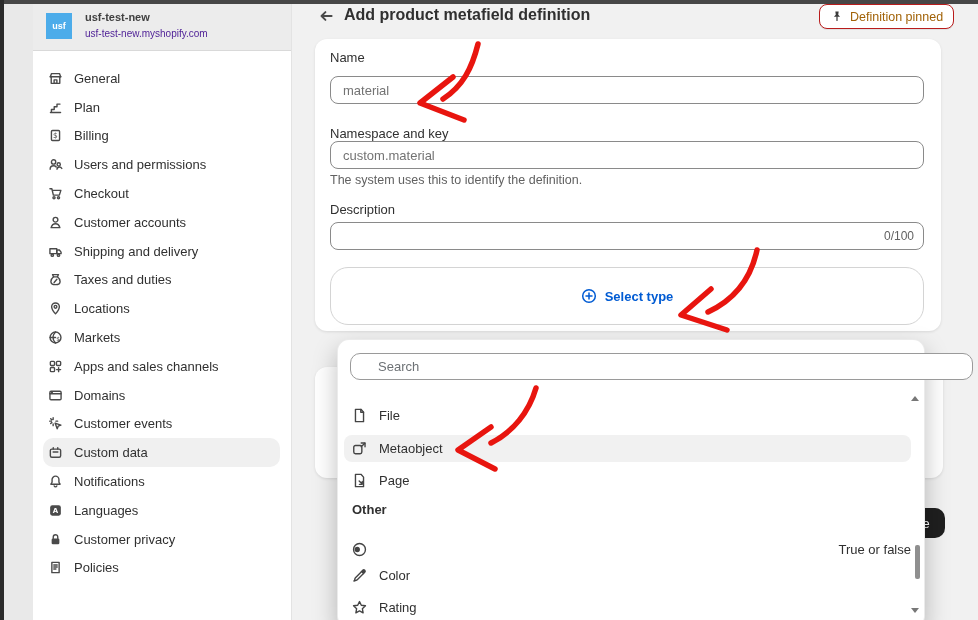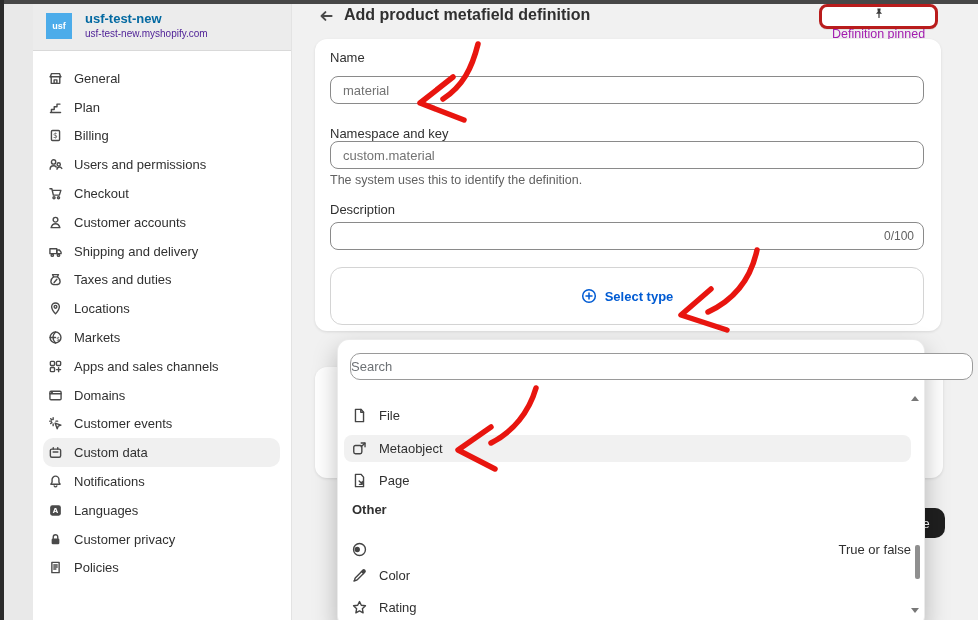--- a/index.html
+++ b/index.html
@@ -16,48 +16,48 @@
 
   
   .topbar{position:absolute;left:0;top:0;width:978px;height:4px;background:#474747;}
   .left-edge{position:absolute;left:0;top:0;width:4px;height:620px;background:#2b2b2b;}
   .gutter{position:absolute;left:4px;top:4px;width:29px;height:616px;background:#e9e9e9;}
 
   
   .sidebar{position:absolute;left:33px;top:4px;width:259px;height:616px;background:#fff;border-right:1px solid #e3e3e3;}
   .store-header{position:absolute;left:0;top:0;width:100%;height:47px;background:#ececec;border-bottom:1px solid #d9d9d9;}
   .avatar{position:absolute;left:13px;top:9px;width:26px;height:26px;border-radius:0;background:var(--avatar-blue);color:#fff;font-size:9px;font-weight:bold;display:flex;align-items:center;justify-content:center;}
-  .store-name{position:absolute;left:52px;top:7px;font-size:13px;font-weight:bold;color:#0369a1;}
+  .store-name{position:absolute;left:52px;top:7px;font-size:11px;font-weight:bold;color:#404040;}
   .store-domain{position:absolute;left:52px;top:24px;font-size:10px;color:#4c1d95;}
   .nav{position:absolute;left:0;top:60px;right:1px;}
   .nav-item{position:relative;height:28.8px;display:flex;align-items:center;gap:11px;padding-left:15px;font-size:13px;color:#303030;cursor:default;}
   .nav-item.active{background:var(--active-bg);border-radius:10px;margin:0 10px;padding-left:5px;}
   .nav-icon{width:15px;height:15px;display:inline-flex;align-items:center;justify-content:center;flex:0 0 15px;}
 
   
   .back-btn{position:absolute;left:316px;top:6px;width:20px;height:20px;display:flex;align-items:center;justify-content:center;}
   .page-title{position:absolute;left:344px;top:6px;font-size:16px;font-weight:bold;color:#303030;}
-  .pinned-btn{position:absolute;left:819px;top:4px;height:25px;padding:0 10px;background:#fff;border:3px solid #b91c1c;border-radius:8px;box-shadow:0 1px 0 rgba(0,0,0,.07);display:flex;align-items:center;gap:6px;font-size:12.5px;color:#a21caf;flex-direction:column;}
+  .pinned-btn{position:absolute;left:819px;top:4px;height:25px;padding:0 10px;background:#fff;border:1px solid #b91c1c;border-radius:8px;box-shadow:0 1px 0 rgba(0,0,0,.07);display:flex;align-items:center;gap:6px;font-size:12.5px;color:#a16207;}
 
   
   .card{background:#fff;border-radius:12px;box-shadow:0 1px 3px rgba(0,0,0,.1);}
   .card-form{position:absolute;left:315px;top:39px;width:626px;height:292px;}
   .f-label{position:absolute;left:15px;font-size:13px;color:#303030;}
   .f-input{position:absolute;left:15px;width:594px;height:28px;border:1px solid #8a8a8a;border-radius:8px;padding:0 12px;font-size:13px;color:#737373;font-family:inherit;background:#fff;}
   .helper{position:absolute;left:15px;font-size:12.5px;color:#616161;}
   .counter{position:absolute;right:27px;top:190px;font-size:12px;color:#616161;}
-  .select-box{position:absolute;left:15px;top:228px;width:594px;height:58px;border:1px solid #d4d4d4;border-radius:12px;display:flex;align-items:center;justify-content:center;}
+  .select-box{position:absolute;left:15px;top:228px;width:594px;height:58px;border:1px solid #d4d4d4;border-radius:18px;display:flex;align-items:center;justify-content:center;}
   .select-link{display:flex;align-items:center;gap:8px;color:var(--accent-blue);font-size:13px;font-weight:bold;cursor:pointer;}
 
   .card-behind{position:absolute;left:315px;top:367px;width:628px;height:111px;}
   .save-btn{position:absolute;left:885px;top:508px;width:60px;height:30px;border-radius:10px;background:var(--save-bg);color:#fff;font-size:13px;display:flex;align-items:center;justify-content:center;z-index:1;}
 
   
   .dropdown{position:absolute;left:337px;top:339px;width:588px;height:289px;background:#fff;border-radius:12px;border:1px solid rgba(0,0,0,.08);box-shadow:0 10px 24px rgba(0,0,0,.25);z-index:5;}
-  .search-input{position:absolute;left:12px;top:13px;width:623px;height:27px;border:1px solid #9a9a9a;border-radius:10px;padding:0 0;font-size:13px;color:#ef4444;font-family:inherit;}
+  .search-input{position:absolute;left:12px;top:13px;width:623px;height:27px;border:1px solid #9a9a9a;border-radius:10px;padding:0 27px;font-size:13px;color:#ef4444;font-family:inherit;}
   .search-input::placeholder{color:#6d7175;}
   .type-row{position:absolute;left:6px;width:567px;height:27px;display:flex;align-items:center;gap:11px;padding-left:7px;font-size:13px;color:#303030;border-radius:8px;}
   .type-row.hl{background:var(--row-hl);}
   .type-header{position:absolute;left:14px;font-size:13px;font-weight:bold;color:#303030;}
   .type-icon{width:17px;height:17px;display:inline-flex;align-items:center;justify-content:center;flex:0 0 17px;}
   .sb-arrow-up{position:absolute;right:5px;top:56px;width:0;height:0;border-left:4px solid transparent;border-right:4px solid transparent;border-bottom:5px solid #777;}
   .sb-arrow-down{position:absolute;right:5px;top:268px;width:0;height:0;border-left:4px solid transparent;border-right:4px solid transparent;border-top:5px solid #777;}
   .sb-thumb{position:absolute;right:4px;top:205px;width:5px;height:34px;background:#8f8f8f;border-radius:2px;}
 
   .arrows{position:absolute;left:0;top:0;z-index:10;pointer-events:none;}

